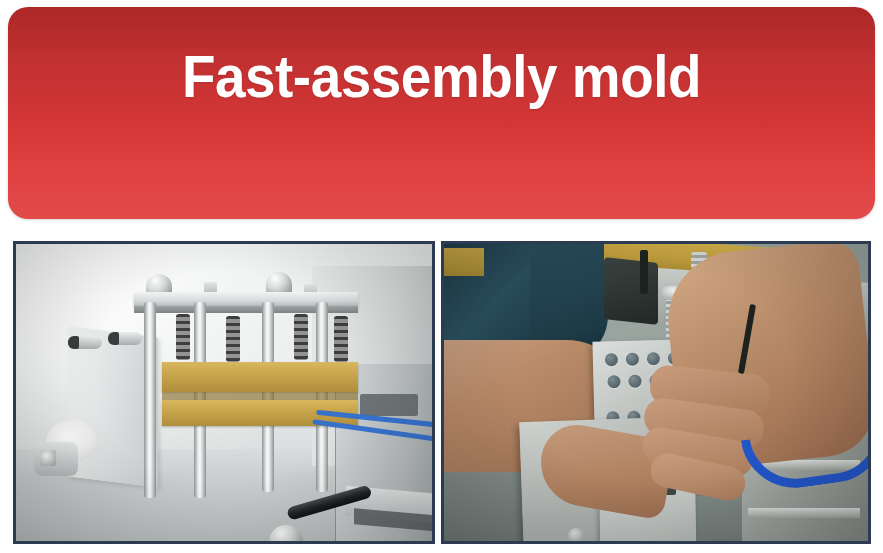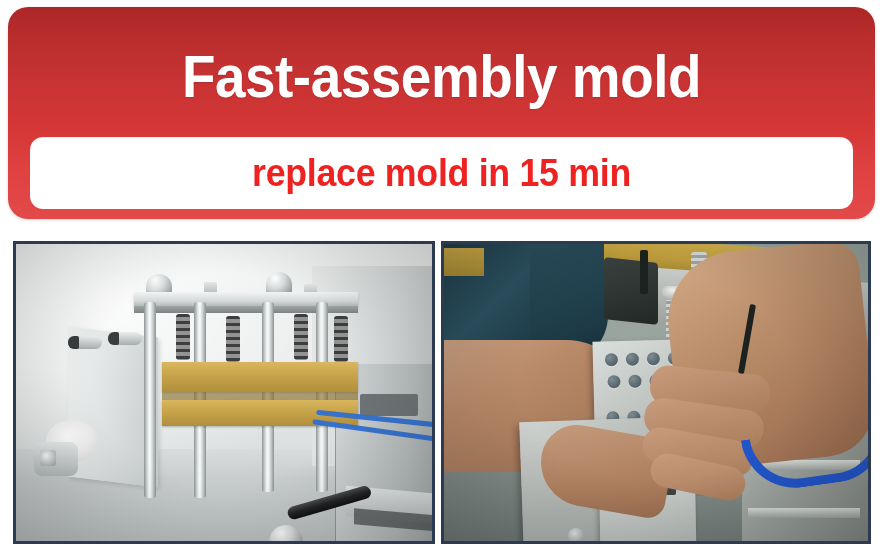--- a/index.html
+++ b/index.html
@@ -389,23 +389,20 @@
     position:absolute;inset:0;
     background:radial-gradient(ellipse at 50% 45%, rgba(0,0,0,0) 45%, rgba(0,0,0,.20) 100%);
     pointer-events:none;
   }
 </style>
 </head>
 <body>
 
 <div class="banner">
   <div class="banner-title">Fast-assembly mold</div>
-  <div class="banner-subbox">
-    <div class="banner-sub">replace mold in 15 min</div>
-  </div>
 </div>
 
 <div class="photo-row">
 
   <div class="photo photo-left">
     <div class="pl-bg"></div>
     <div class="pl-wallshadow"></div>
     <div class="pl-table"></div>
     <div class="pl-bodyR"></div>
     <div class="pl-bodyR2"></div>

